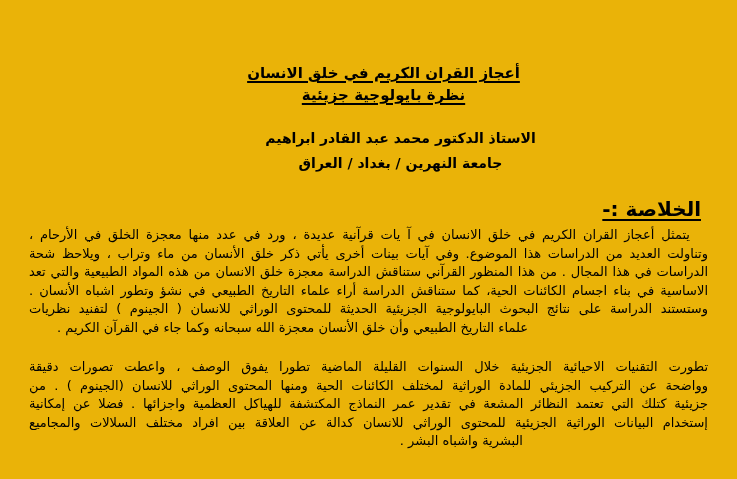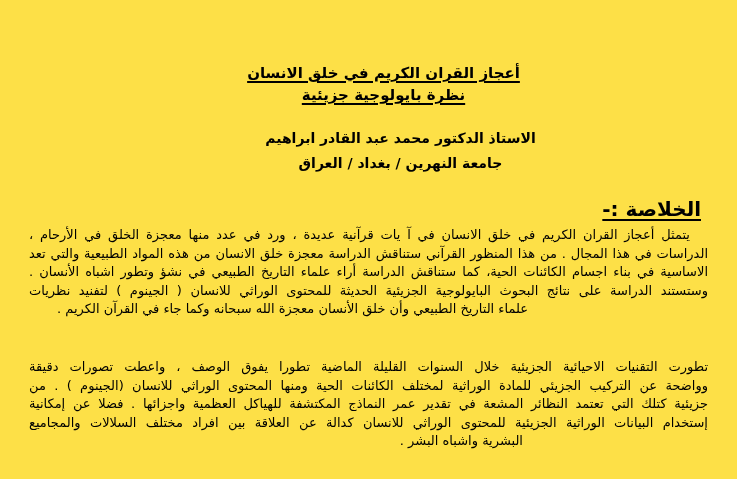--- a/index.html
+++ b/index.html
@@ -4,21 +4,21 @@
 <style>
   html, body {
     margin: 0;
     padding: 0;
     background: #ffffff;
   }
   .page {
     position: relative;
     width: 737px;
     height: 479px;
-    background: #fde047;
+    background: #eab308;
     color: #000000;
     font-family: "DejaVu Sans", sans-serif;
     direction: rtl;
     overflow: hidden;
   }
   .title-block {
     position: absolute;
     top: 62px;
     left: 0;
     width: 100%;
@@ -100,20 +100,21 @@
 
   <div class="author-block">
     <div class="author-line">الاستاذ الدكتور محمد عبد القادر ابراهيم</div>
     <div class="author-line">جامعة النهرين / بغداد  / العراق</div>
   </div>
 
   <div class="abstract-heading">الخلاصة :-</div>
 
   <div class="para para-1">
     <div class="p-line indent-first">يتمثل أعجاز القران الكريم في خلق الانسان في آ يات قرآنية عديدة ، ورد في عدد منها معجزة الخلق في الأرحام ،</div>
+    <div class="p-line">وتناولت العديد من الدراسات هذا الموضوع. وفي آيات بينات أخرى يأتي ذكر خلق الأنسان من ماء وتراب ، ويلاحظ شحة</div>
     <div class="p-line">الدراسات في هذا المجال . من هذا المنظور القرآني ستناقش الدراسة معجزة خلق الانسان من هذه المواد الطبيعية والتي تعد</div>
     <div class="p-line">الاساسية في بناء اجسام الكائنات الحية، كما ستناقش الدراسة أراء علماء التاريخ الطبيعي  في نشؤ وتطور اشباه الأنسان .</div>
     <div class="p-line">وستستند الدراسة على  نتائج  البحوث البايولوجية الجزيئية الحديثة للمحتوى الوراثي للانسان ( الجينوم ) لتفنيد نظريات</div>
     <div class="p-line last-line-1">علماء التاريخ الطبيعي وأن خلق الأنسان  معجزة الله سبحانه وكما جاء في القرآن الكريم .</div>
   </div>
 
   <div class="para para-2">
     <div class="p-line">تطورت التقنيات الاحيائية الجزيئية خلال السنوات القليلة الماضية تطورا يفوق الوصف ، واعطت تصورات دقيقة</div>
     <div class="p-line">وواضحة عن التركيب الجزيئي للمادة الوراثية لمختلف الكائنات الحية ومنها المحتوى الوراثي للانسان (الجينوم ) . من</div>
     <div class="p-line">جزيئية كتلك التي تعتمد النظائر المشعة في تقدير عمر النماذج المكتشفة للهياكل العظمية واجزائها . فضلا عن إمكانية</div>

